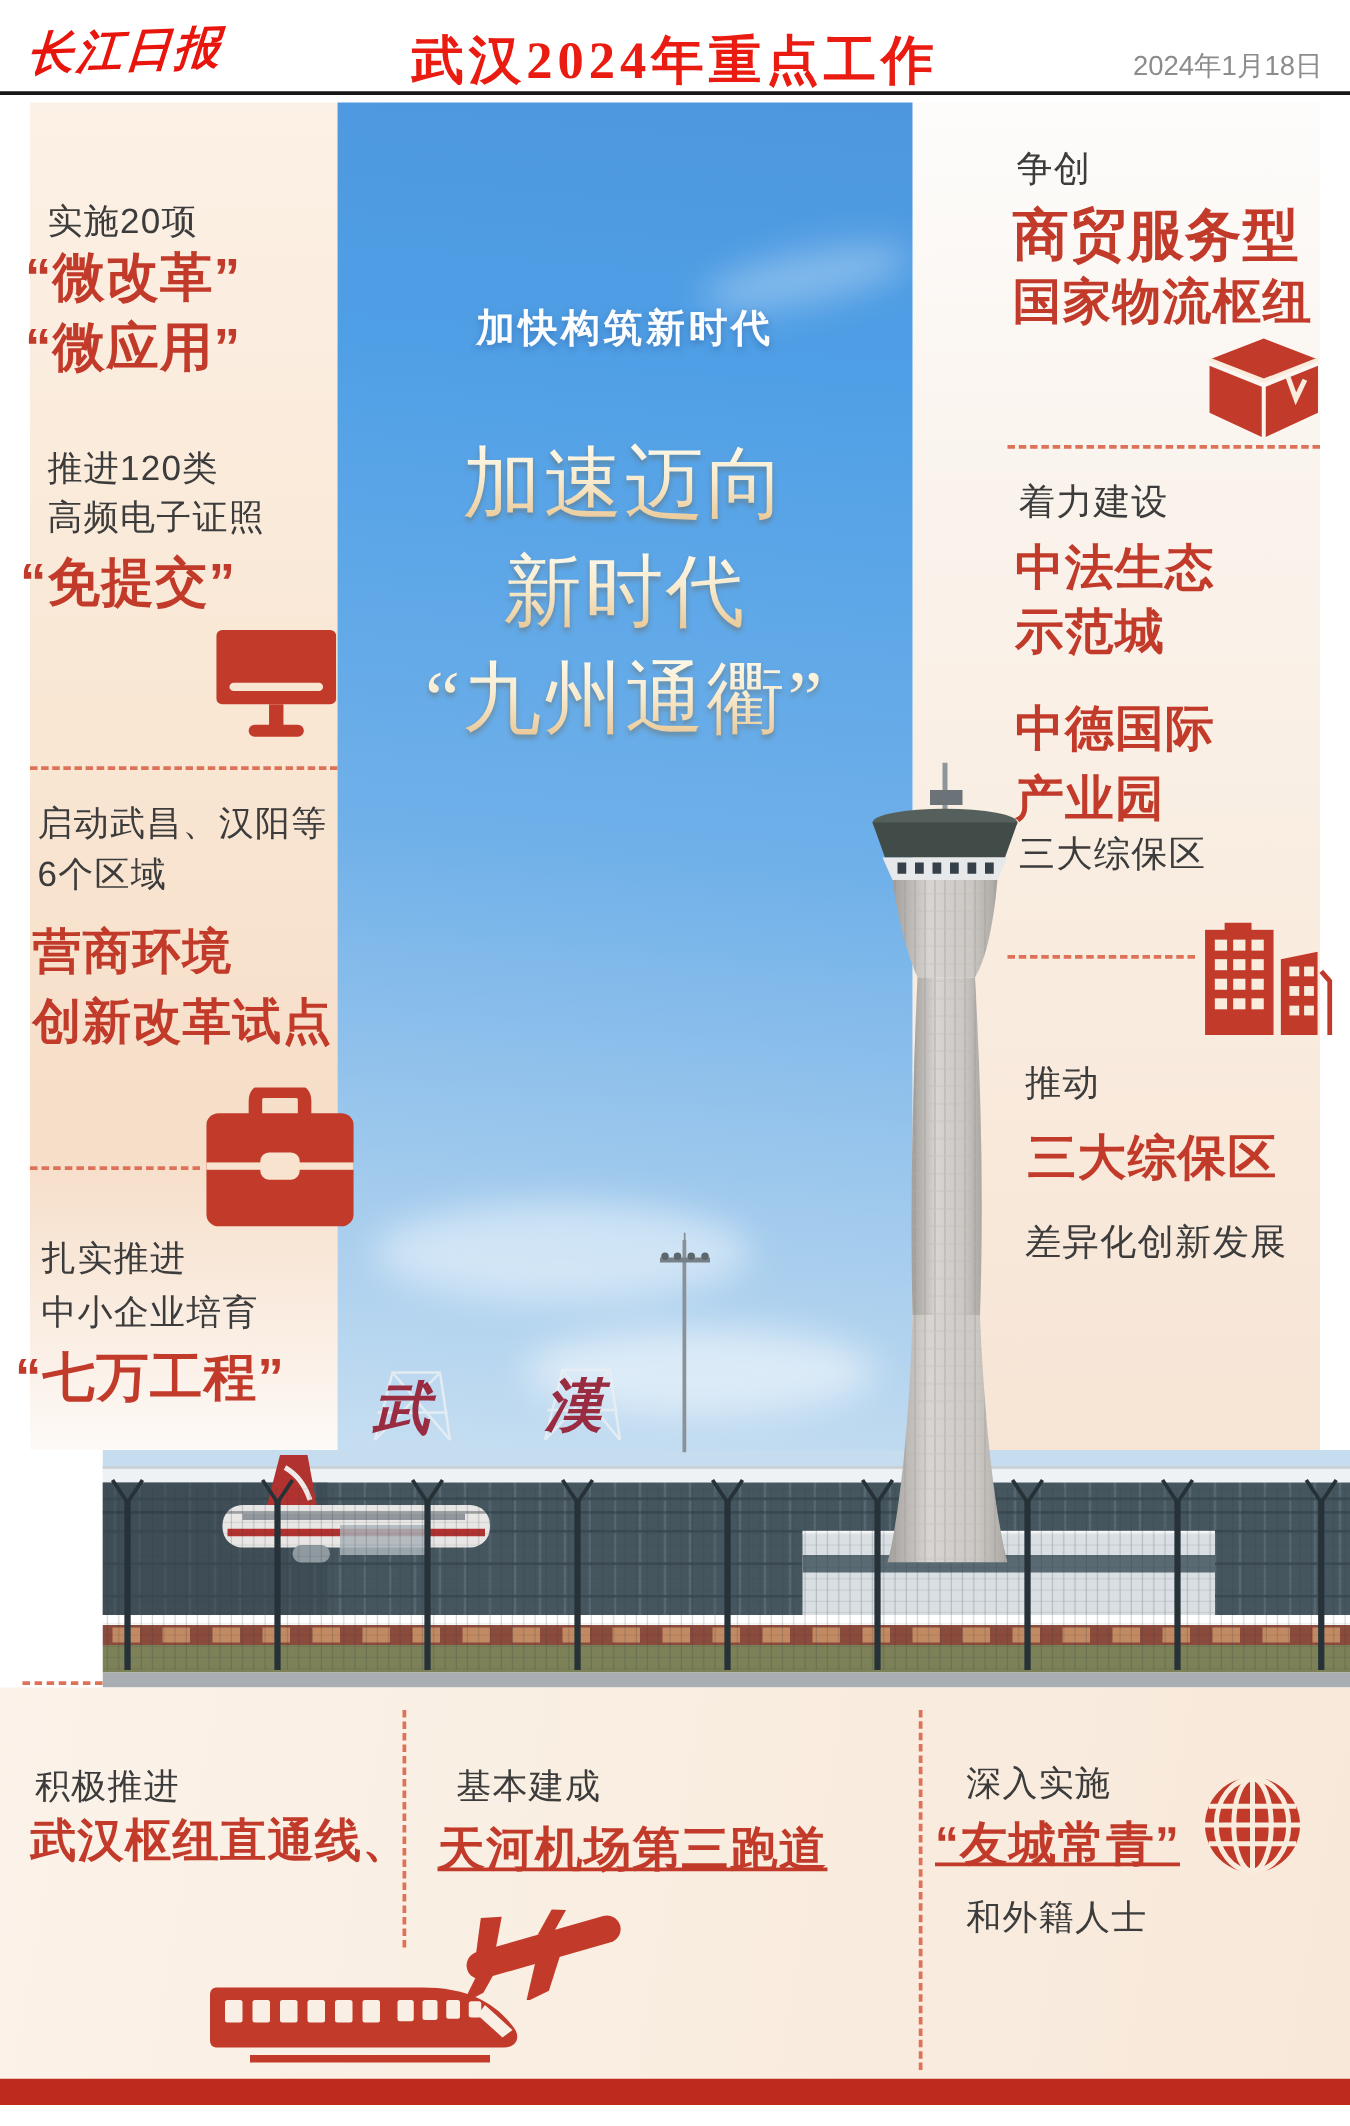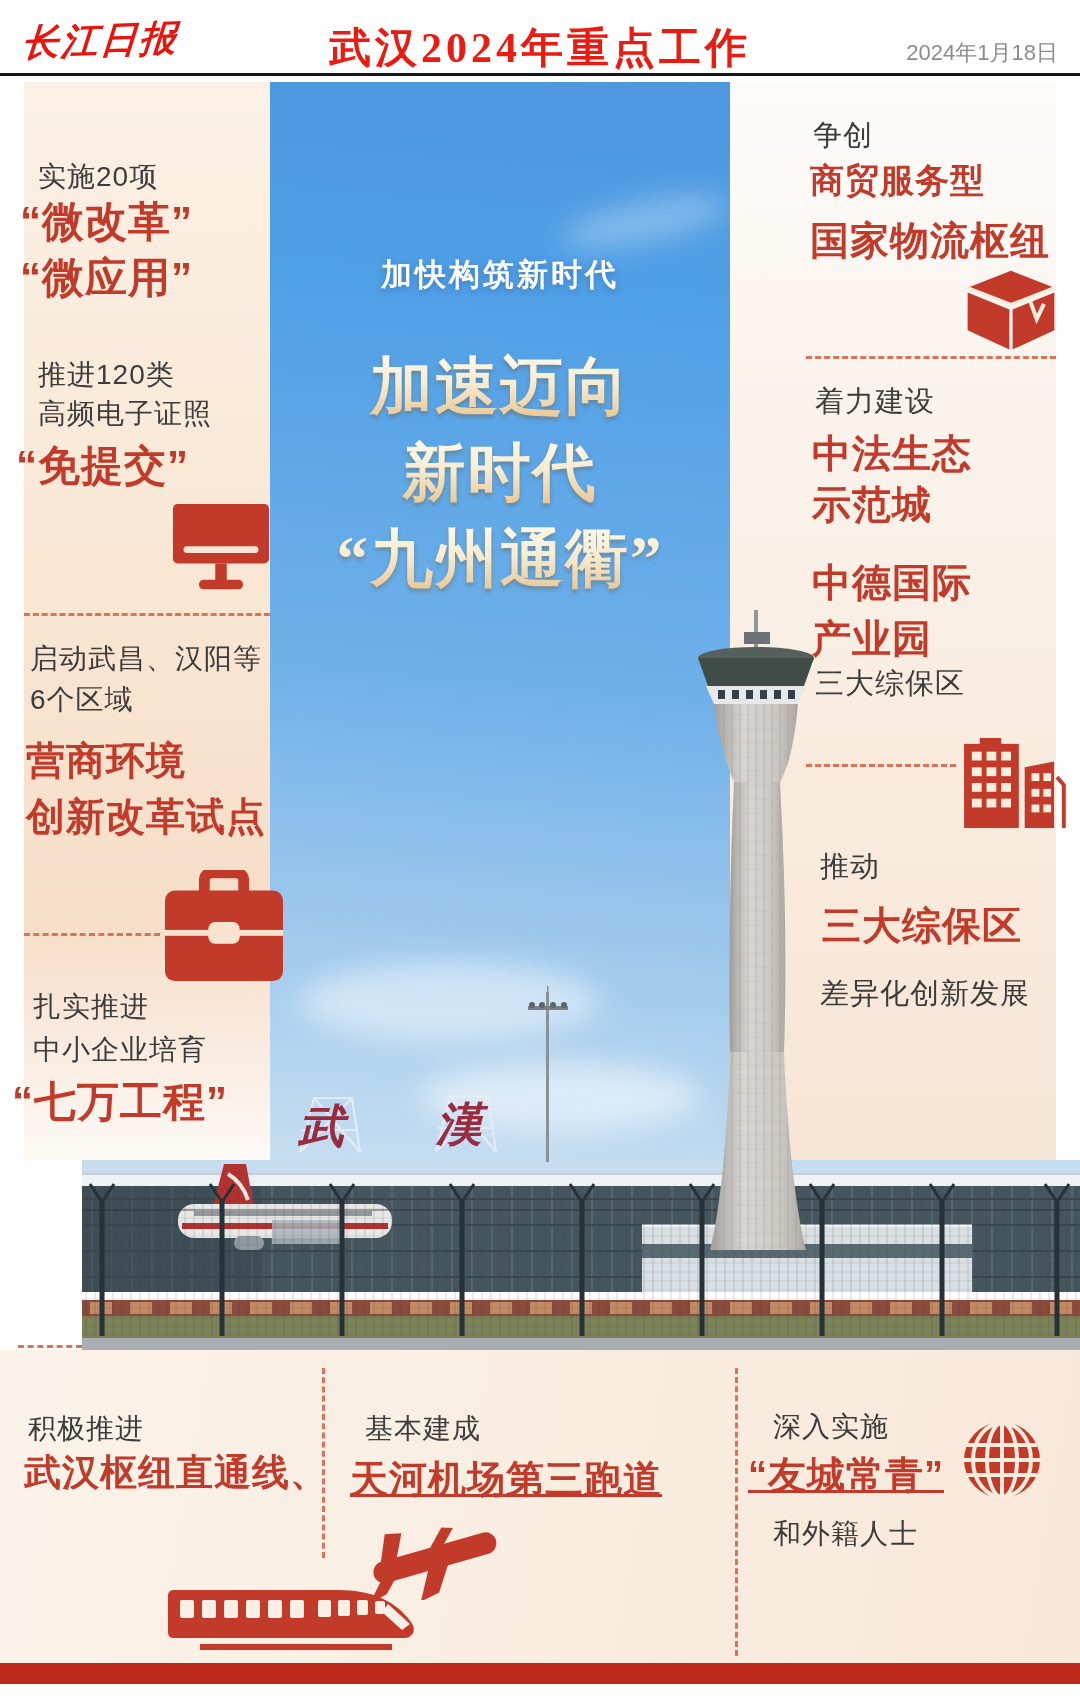--- a/index.html
+++ b/index.html
@@ -18,27 +18,27 @@
      background:linear-gradient(180deg,#fcf1e6 0%,#f9e7d4 45%,#f6dec8 78%,#fbf1e9 94%,#fdfaf7 100%);}
   .panel-right{left:730px;top:82px;width:326px;height:1078px;z-index:1;
      background:linear-gradient(180deg,#fdfcfb 0%,#faf3ec 30%,#f9ecdf 62%,#f7e5d5 100%);}
   .sky{left:270px;top:82px;width:460px;height:1078px;z-index:1;
      background:linear-gradient(185deg,#4e97de 0%,#4f9fe6 20%,#6fb0e9 55%,#a5cced 82%,#c6def1 100%);}
   .cloud{border-radius:50%;background:#ffffff;filter:blur(14px);}
   
   .t-dark{font-size:28px;color:#3c3c3c;letter-spacing:1px;z-index:3;}
   .t-dark-r{font-size:29px;color:#3c3c3c;letter-spacing:1px;z-index:3;}
   .t-red{font-weight:800;color:#c23b2a;letter-spacing:1px;z-index:3;}
-  .r42{font-size:42px;} .r39{font-size:39px;} .r41{font-size:34px;} .r40{font-size:39px;}
+  .r42{font-size:42px;} .r39{font-size:39px;} .r41{font-size:45px;} .r40{font-size:39px;}
   .r38{font-size:38px;text-decoration:underline;} .r37{font-size:37px;}
   .sub-white{left:270px;width:460px;text-align:center;font-family:"Liberation Serif", serif;
      font-weight:bold;font-size:31px;color:#fbfdff;letter-spacing:3px;z-index:3;
-     text-shadow:0 2px 6px rgba(40,80,140,.45);margin-top:12px;}
+     text-shadow:0 2px 6px rgba(40,80,140,.45);}
   .gold{left:270px;width:460px;text-align:center;font-family:"Liberation Serif", serif;
-     font-weight:bold;font-size:63px;letter-spacing:2px;z-index:3;color:#f3dcac;
+     font-weight:normal;font-size:63px;letter-spacing:2px;z-index:3;color:#f3dcac;
      background:linear-gradient(180deg,#fffbef 5%,#f8ecd0 45%,#e6c08a 95%);
      -webkit-background-clip:text;background-clip:text;-webkit-text-fill-color:transparent;
      filter:drop-shadow(0 3px 2px rgba(110,75,25,.35));}
   .suffix-dark{font-size:28px;color:#3c3c3c;font-weight:400;letter-spacing:1px;}
   
   .hdash{border-top:3px dashed #de7258;z-index:3;}
   .vdash{border-left:3px dashed #de7258;z-index:3;}
   
   .band{left:82px;top:1160px;width:998px;height:190px;z-index:2;}
   .tower{left:648px;top:610px;width:170px;height:640px;z-index:4;}

